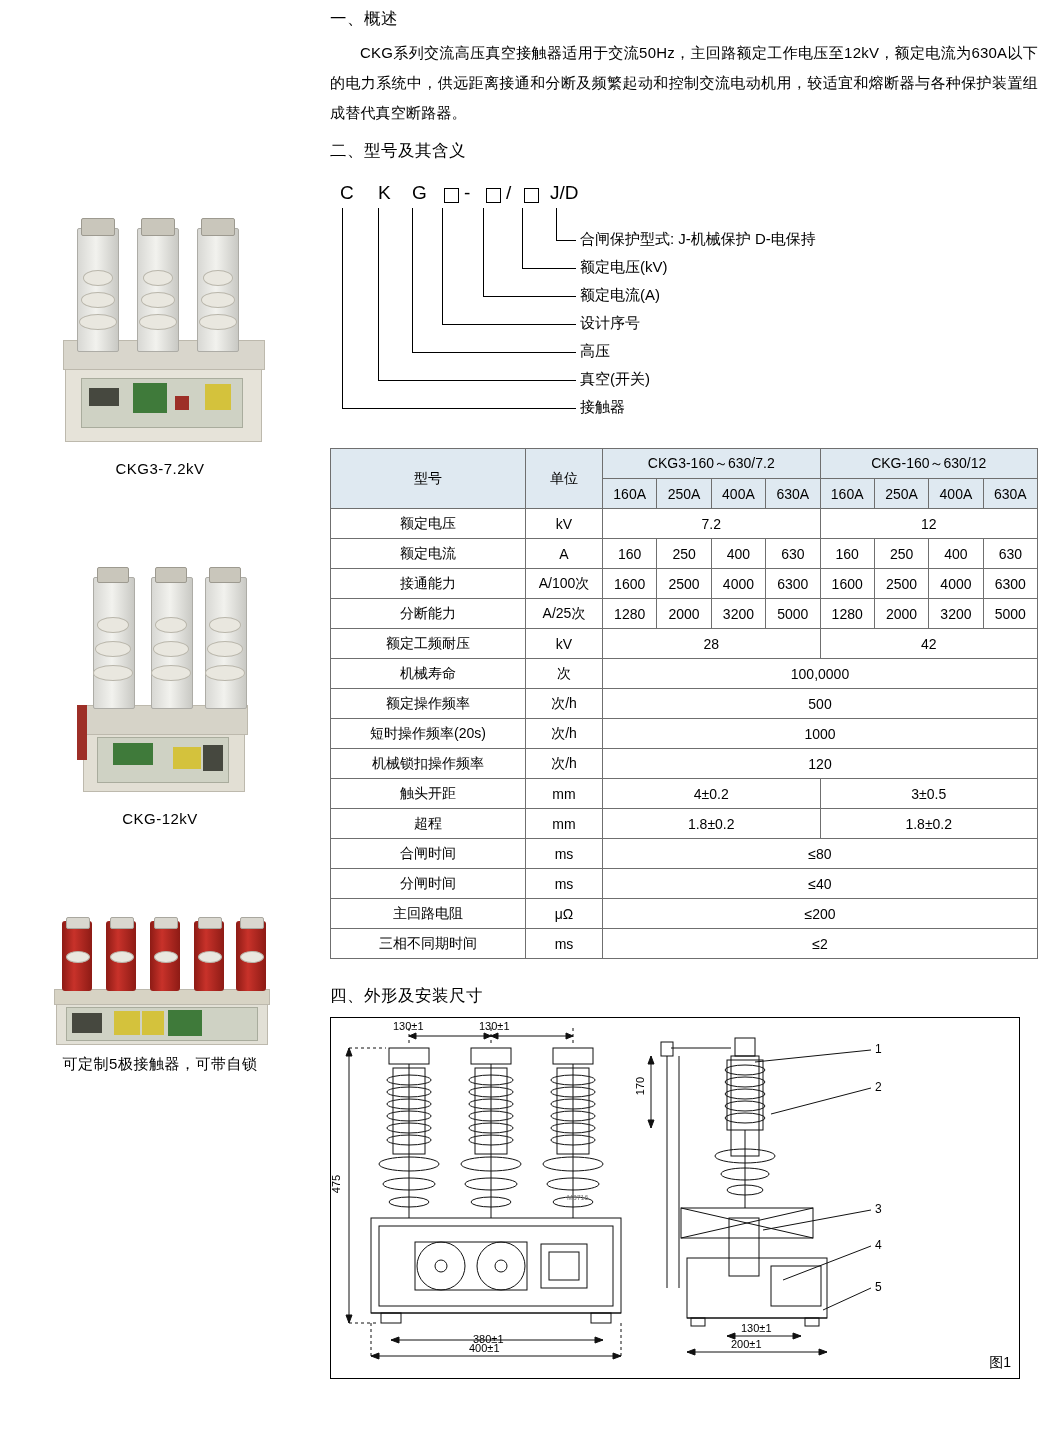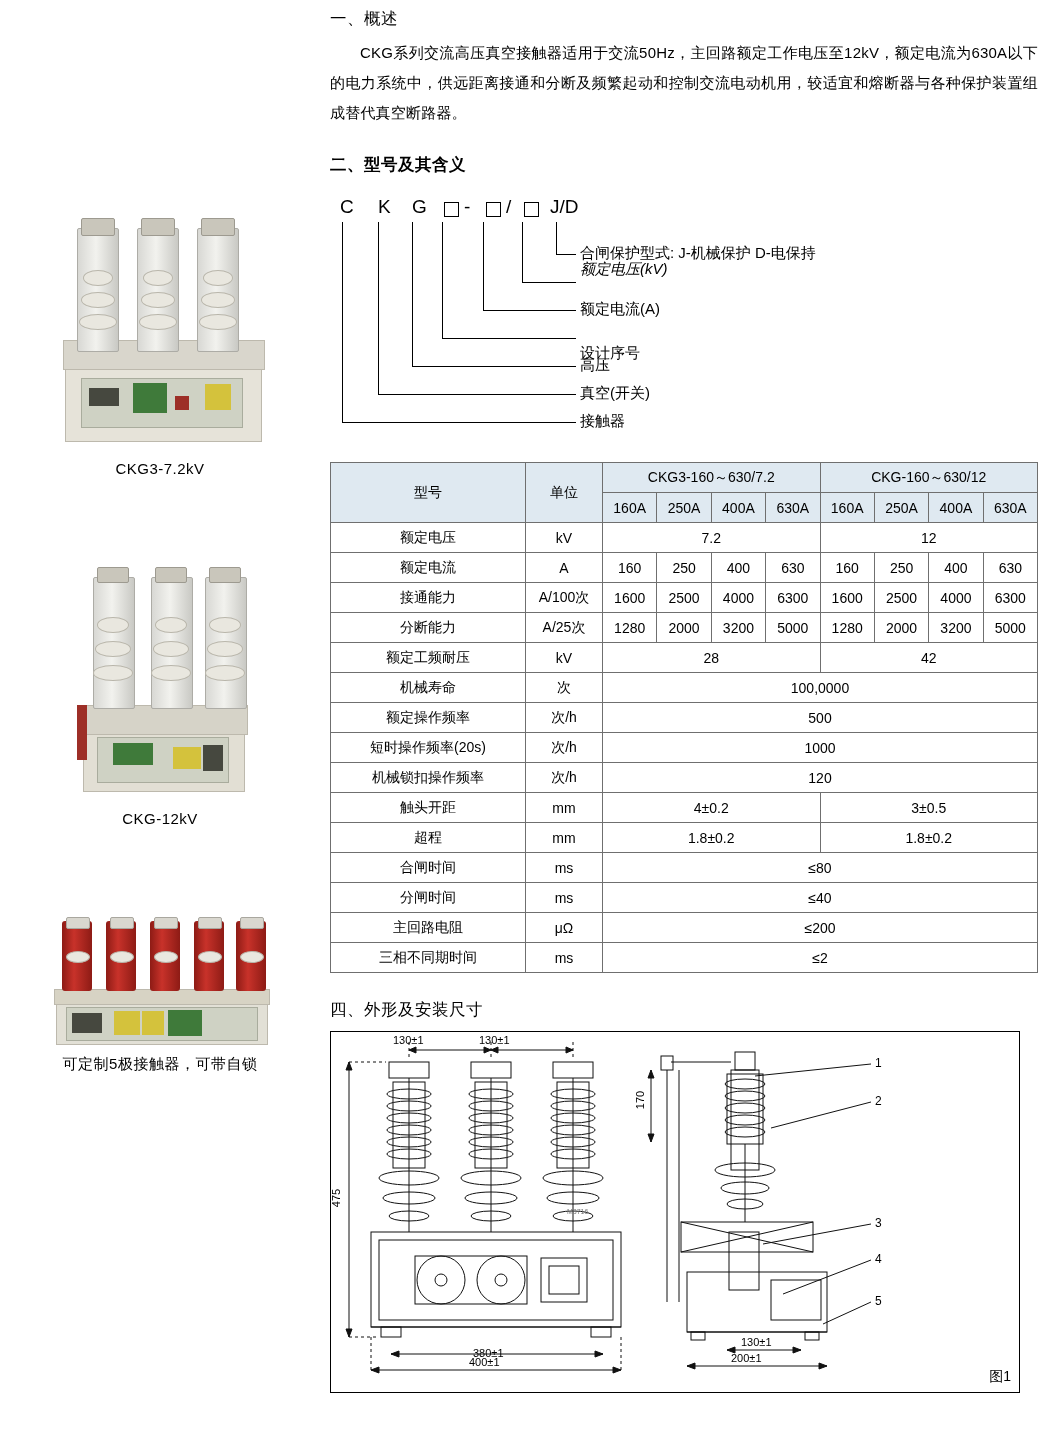--- a/index.html
+++ b/index.html
@@ -147,21 +147,21 @@
       </div>
       <div class="photo-cap">可定制5极接触器，可带自锁</div>
     </div>
   </div>
 
   <div class="rightcol">
 
     <h2 class="sec-title" style="margin-top:8px;">一、概述</h2>
     <p class="para indent" style="margin-top:8px;">CKG系列交流高压真空接触器适用于交流50Hz，主回路额定工作电压至12kV，额定电流为630A以下的电力系统中，供远距离接通和分断及频繁起动和控制交流电动机用，较适宜和熔断器与各种保护装置组成替代真空断路器。</p>
 
-    <h2 class="sec-title" style="margin-top:26px;font-weight:bold;">二、型号及其含义</h2>
+    <h2 class="sec-title" style="margin-top:12px;">二、型号及其含义</h2>
 
     <div class="model-code">
 
       <div style="position:absolute;top:6px;left:10px;font-size:19px;">
         <span style="position:absolute;left:0;top:0;">C</span>
         <span style="position:absolute;left:38px;top:0;">K</span>
         <span style="position:absolute;left:72px;top:0;">G</span>
         <span class="sqr" style="position:absolute;left:104px;top:6px;"></span>
         <span style="position:absolute;left:124px;top:0;">-</span>
         <span class="sqr" style="position:absolute;left:146px;top:6px;"></span>
@@ -169,29 +169,29 @@
         <span class="sqr" style="position:absolute;left:184px;top:6px;"></span>
         <span style="position:absolute;left:210px;top:0;">J/D</span>
       </div>
 
       <div class="vline" style="left:226px;top:32px;height:32px;"></div>
       <div class="hline" style="left:226px;top:64px;width:20px;"></div>
       <div class="mc-label" style="left:250px;top:54px;">合闸保护型式: J-机械保护   D-电保持</div>
 
       <div class="vline" style="left:192px;top:32px;height:60px;"></div>
       <div class="hline" style="left:192px;top:92px;width:54px;"></div>
-      <div class="mc-label" style="left:250px;top:70px;font-style:italic;">额定电压(kV)</div>
+      <div class="mc-label" style="left:250px;top:82px;">额定电压(kV)</div>
 
       <div class="vline" style="left:153px;top:32px;height:88px;"></div>
       <div class="hline" style="left:153px;top:120px;width:93px;"></div>
       <div class="mc-label" style="left:250px;top:110px;">额定电流(A)</div>
 
       <div class="vline" style="left:112px;top:32px;height:116px;"></div>
       <div class="hline" style="left:112px;top:148px;width:134px;"></div>
-      <div class="mc-label" style="left:250px;top:138px;margin-top:16px;">设计序号</div>
+      <div class="mc-label" style="left:250px;top:138px;">设计序号</div>
 
       <div class="vline" style="left:82px;top:32px;height:144px;"></div>
       <div class="hline" style="left:82px;top:176px;width:164px;"></div>
       <div class="mc-label" style="left:250px;top:166px;">高压</div>
 
       <div class="vline" style="left:48px;top:32px;height:172px;"></div>
       <div class="hline" style="left:48px;top:204px;width:198px;"></div>
       <div class="mc-label" style="left:250px;top:194px;">真空(开关)</div>
 
       <div class="vline" style="left:12px;top:32px;height:200px;"></div>

